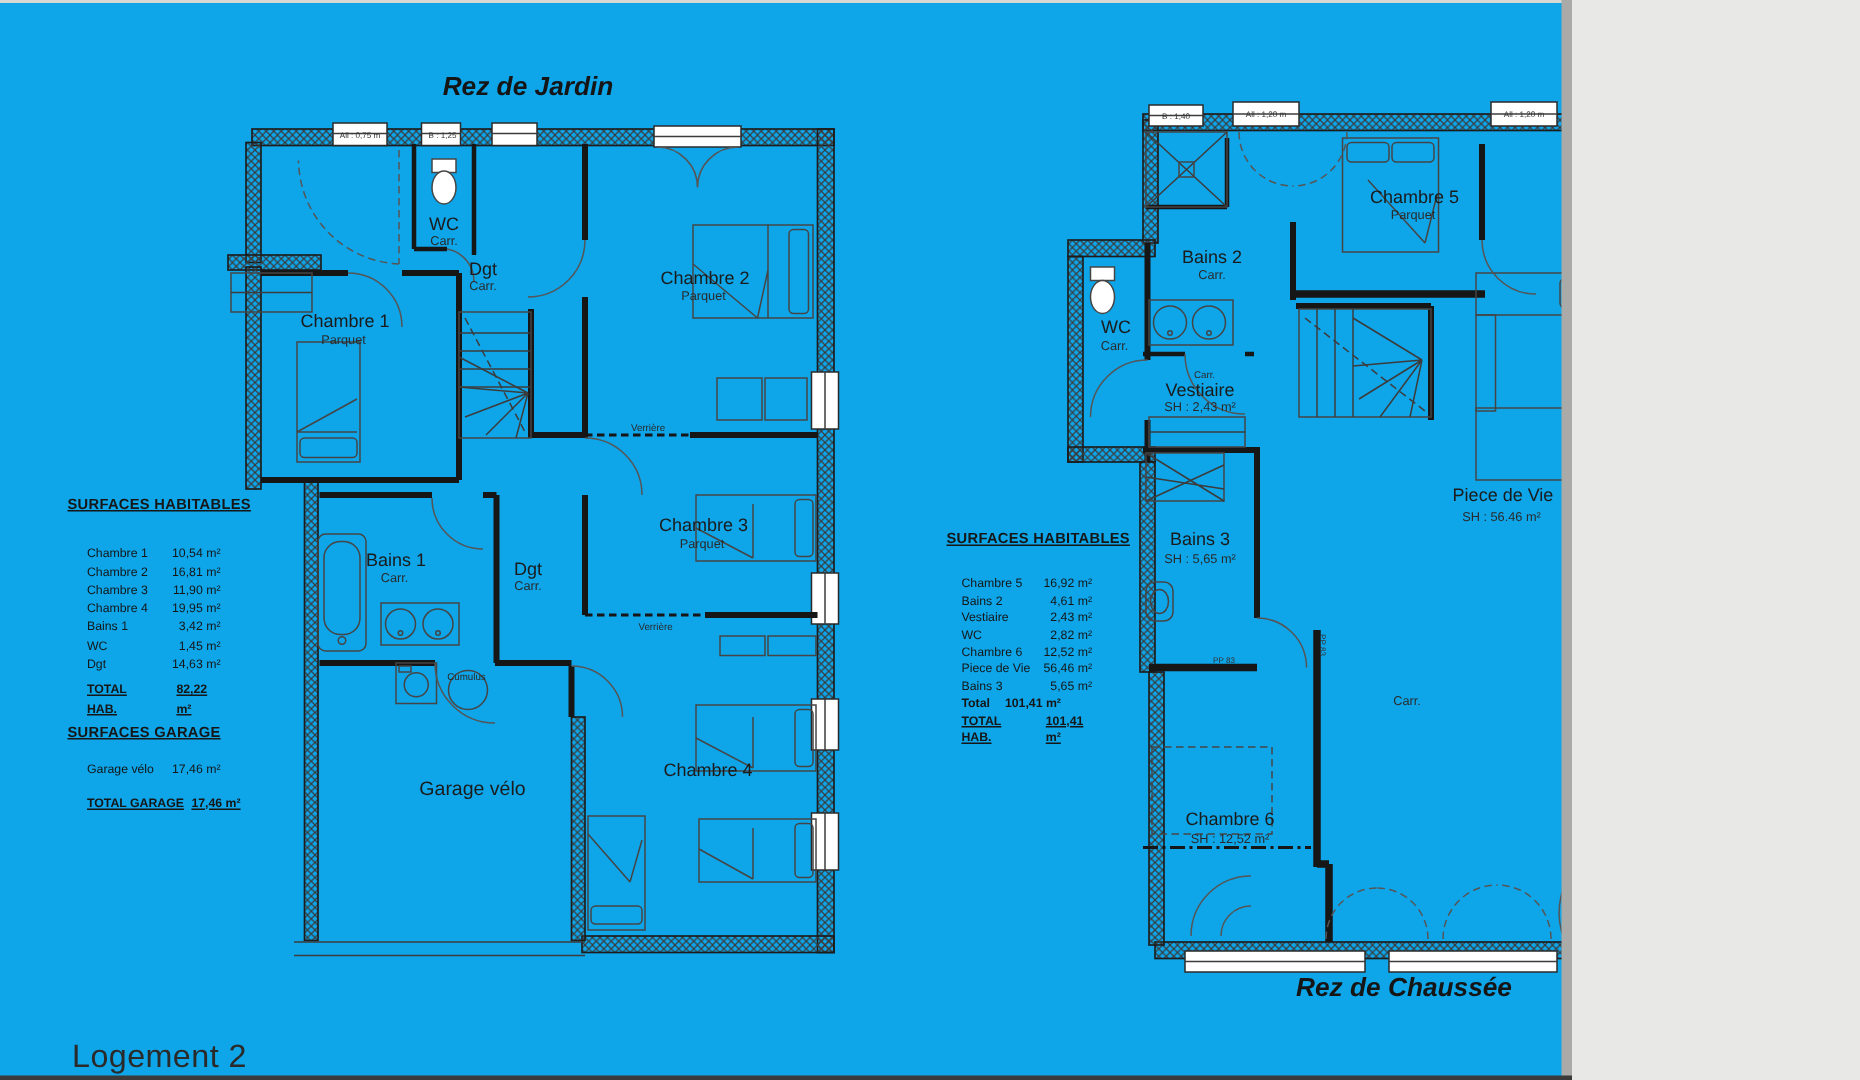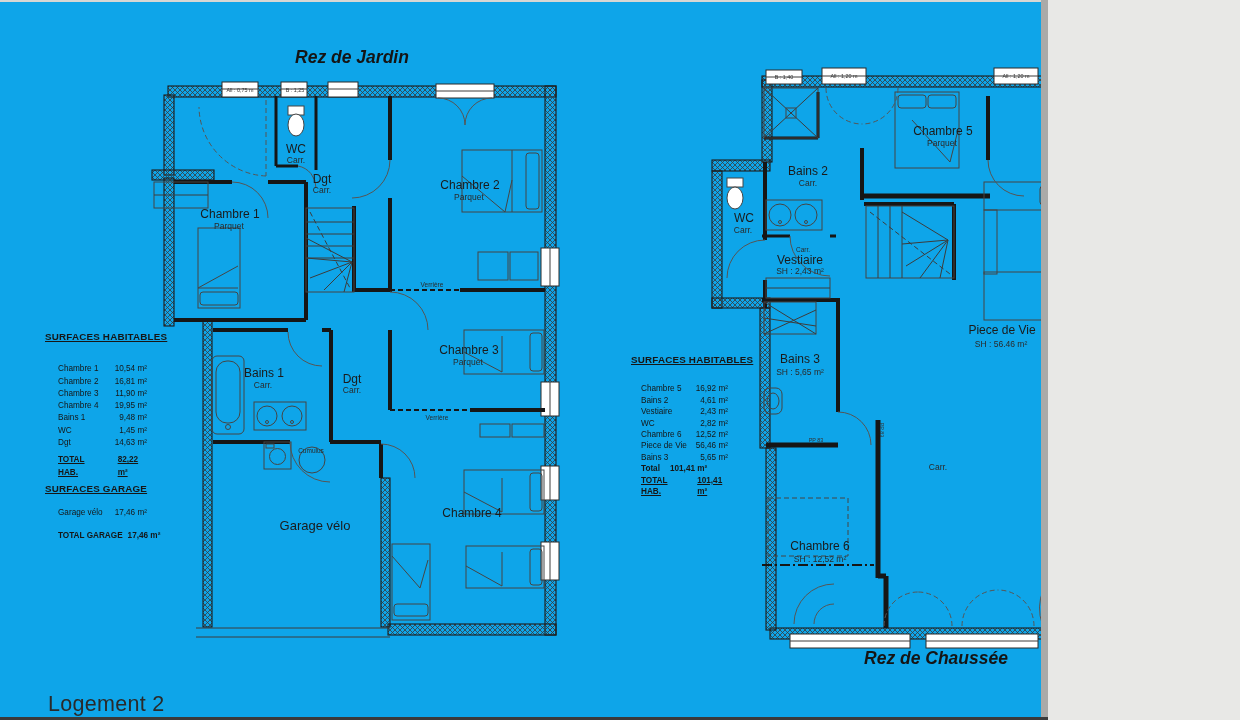--- a/index.html
+++ b/index.html
@@ -30,21 +30,21 @@
   .hrect{fill:url(#hatch);stroke:#1c1c1c;stroke-width:1.1px;}
   .winbox{fill:#ffffff;stroke:#2a2a2a;stroke-width:1px;}
 
   
   .stable{position:absolute;font-size:8.2px;line-height:12.3px;color:#161616;}
   .stable .hd{font-size:9.8px;font-weight:bold;text-decoration:underline;letter-spacing:.2px;white-space:nowrap;}
   .stable .row{display:flex;justify-content:space-between;}
   .stable .tot{display:flex;justify-content:space-between;font-weight:bold;gap:16px;}
   .stable .tot span{text-decoration:underline;}
   .stable .gtot{display:flex;gap:5px;font-weight:bold;}
-  .stable .gtot span{text-align:right;}
+  .stable .gtot span{text-decoration:underline;text-align:right;}
   .t-left .row,.t-left .tot{width:89px;margin-left:13px;}
   .t-right .row,.t-right .tot{width:87px;margin-left:10px;}
   .t-right .subrow{display:flex;gap:10px;width:87px;margin-left:10px;font-weight:bold;}
   .footer-label{position:absolute;left:48px;top:692px;font-size:21.5px;color:#2a2a2a;letter-spacing:.3px;}
 </style>
 </head>
 <body>
 
 <div class="page">
   <div class="edge-top"></div>
@@ -397,21 +397,21 @@
     <div class="row">
         <span>Chambre 3</span>
         <span>11,90 m²</span>
       </div>
     <div class="row">
         <span>Chambre 4</span>
         <span>19,95 m²</span>
       </div>
     <div class="row">
         <span>Bains 1</span>
-        <span>9,48 m²</span>
+        <span>3,42 m²</span>
       </div>
     <div class="row">
         <span>WC</span>
         <span>1,45 m²</span>
       </div>
     <div class="row">
         <span>Dgt</span>
         <span>14,63 m²</span>
       </div>
     <div style="height:5px"></div>

